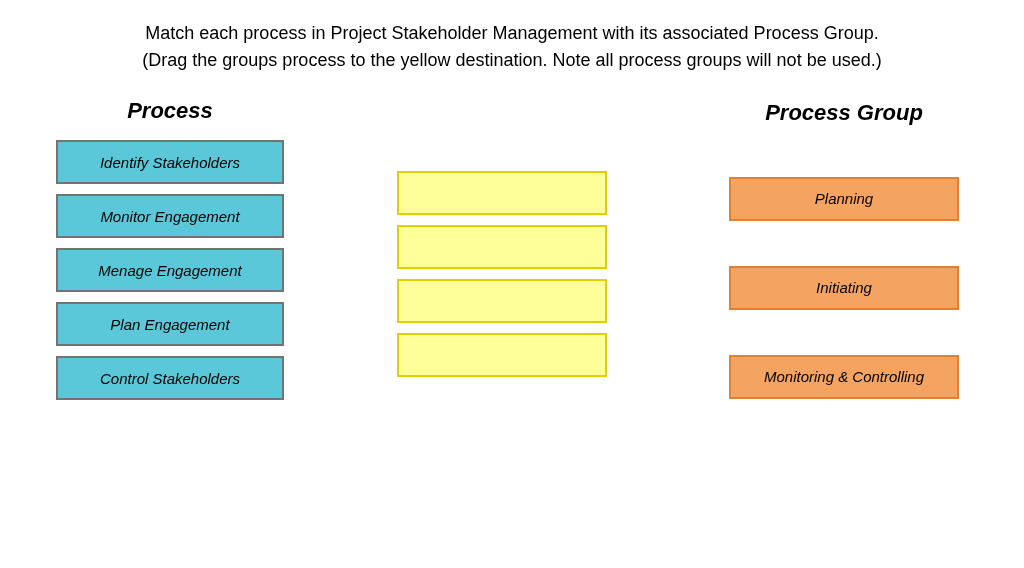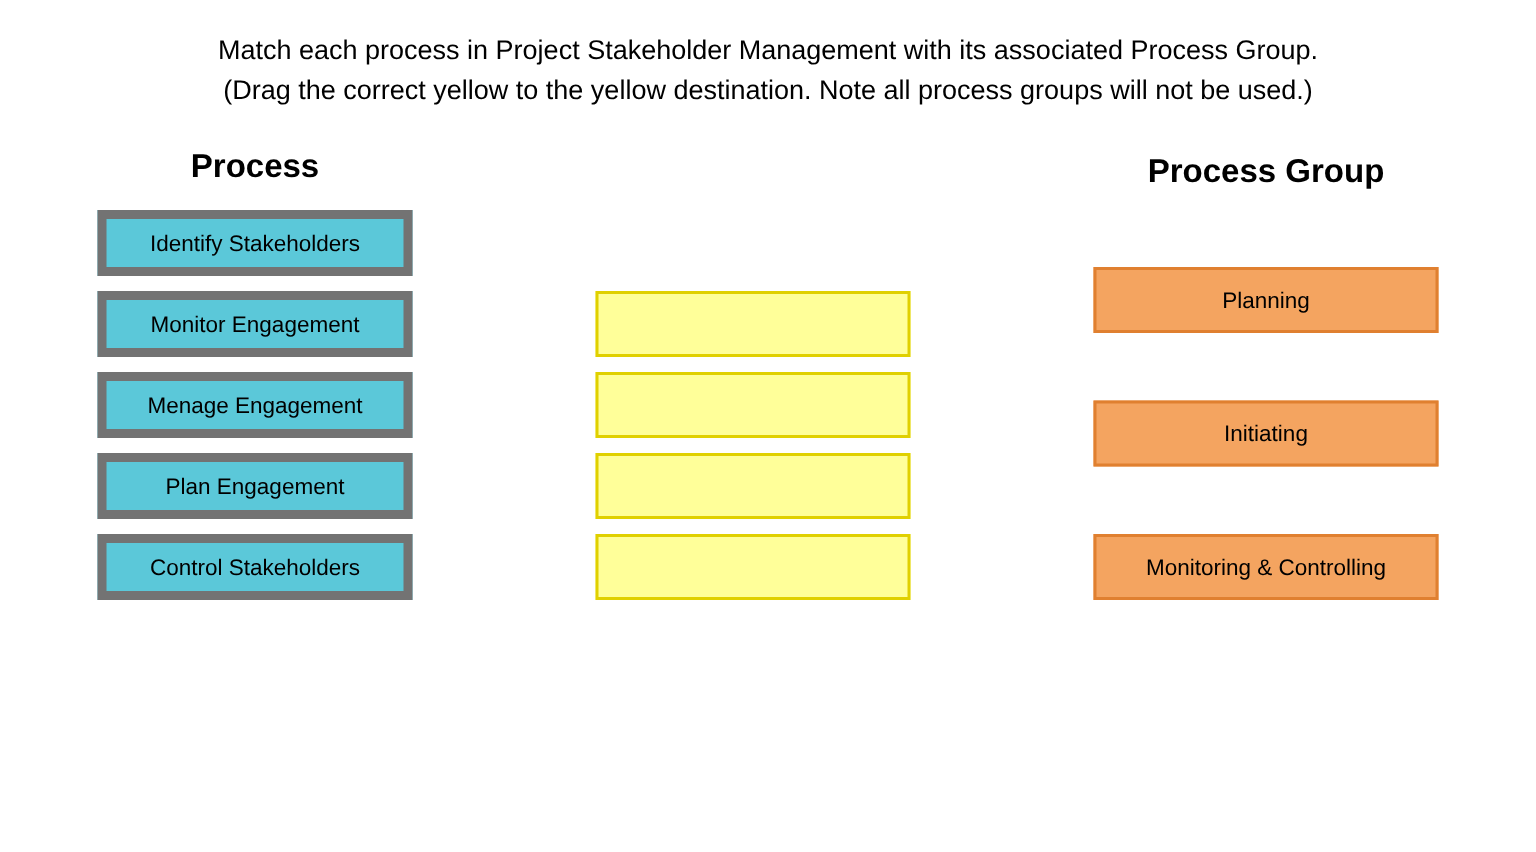--- a/index.html
+++ b/index.html
@@ -31,22 +31,23 @@
       line-height: 1.5;
       color: #000;
       margin-bottom: 24px;
       max-width: 780px;
     }
 
     .columns-container {
       display: flex;
       width: 100%;
       justify-content: space-between;
-      align-items: flex-end;
+      align-items: center;
       padding: 0 20px;
+      font-style: italic;
     }
 
     .column {
       display: flex;
       flex-direction: column;
       align-items: center;
     }
 
     .column-header {
       font-size: 22px;
@@ -63,24 +64,24 @@
       width: 220px;
       margin-top: 50px;
     }
 
     .column-right {
       width: 240px;
       gap: 25px;
     }
 
     .process-item {
-      width: 210px;
+      width: 228px;
       height: 44px;
       background-color: #5bc8d9;
-      border: 6px solid #737373;
+      border: 2px solid #737373;
       display: flex;
       align-items: center;
       justify-content: center;
       text-align: center;
       font-size: 15px;
       color: #000;
       margin-bottom: 10px;
       cursor: grab;
       user-select: none;
     }
@@ -105,21 +106,21 @@
       font-size: 15px;
       color: #000;
       margin-bottom: 10px;
       margin-top: 10px;
     }
   </style>
 </head>
 <body>
 
 <div class="page-container">
-  <p class="instruction-text">Match each process in Project Stakeholder Management with its associated Process Group. (Drag the correct yellow to the yellow destination.  Note all process groups will not be used.)</p>
+  <p class="instruction-text">Match each process in Project Stakeholder Management with its associated Process Group. (Drag the groups process to the yellow destination.  Note all process groups will not be used.)</p>
 
   <div class="columns-container">
 
     <div class="column column-left">
       <div class="column-header">Process</div>
       <div class="process-item" draggable="true">Identify Stakeholders</div>
       <div class="process-item" draggable="true">Monitor Engagement</div>
       <div class="process-item" draggable="true">Menage Engagement</div>
       <div class="process-item" draggable="true">Plan Engagement</div>
       <div class="process-item" draggable="true">Control Stakeholders</div>

